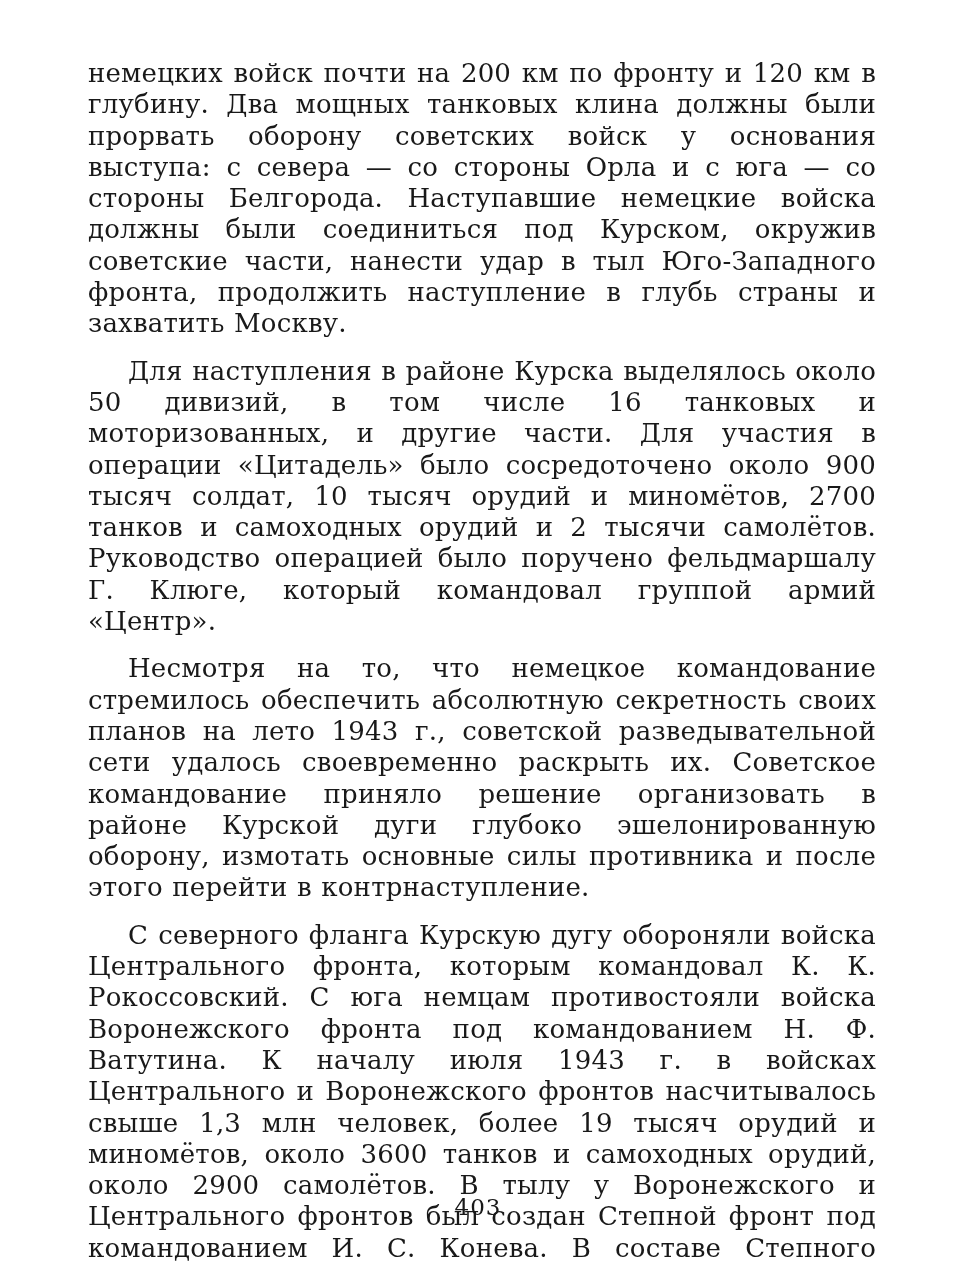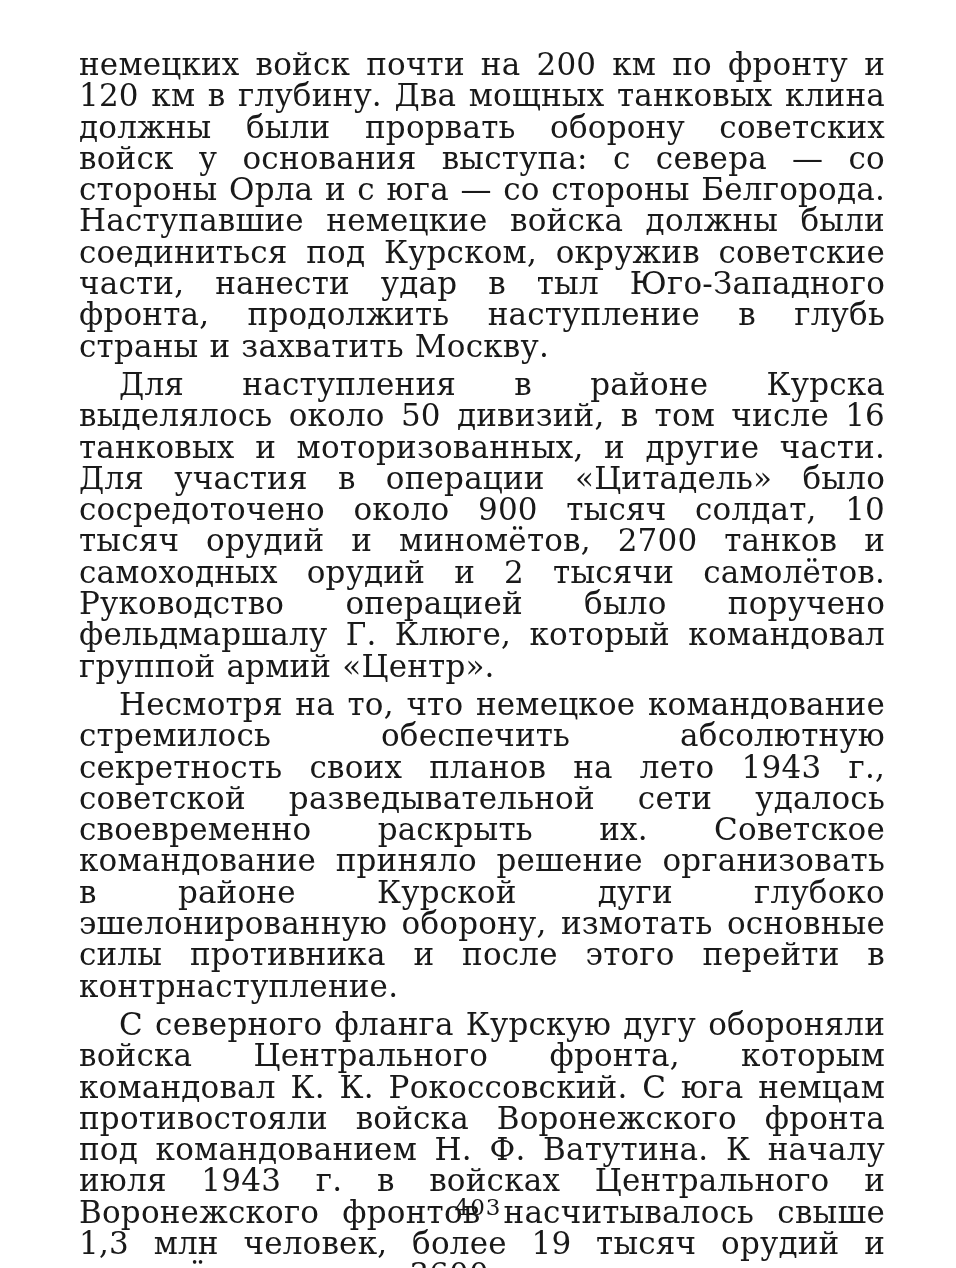--- a/index.html
+++ b/index.html
@@ -16,22 +16,22 @@
     box-sizing: border-box;
     padding: 42px 64px 0 72px;
     overflow: hidden;
     font-family: "DejaVu Serif", "Liberation Serif", serif;
     color: #191919;
   }
   .text-block {
     width: 100%;
   }
   .text-block p {
-    margin: 7px;
-    font-size: 31px;
+    margin: 16px;
+    font-size: 26px;
     line-height: 31.3px;
     text-align: justify;
     text-indent: 40px;
     letter-spacing: 0.2px;
     word-spacing: 1px;
     hyphens: auto;
     -webkit-hyphens: auto;
   }
   .text-block p.no-indent {
     text-indent: 0;

